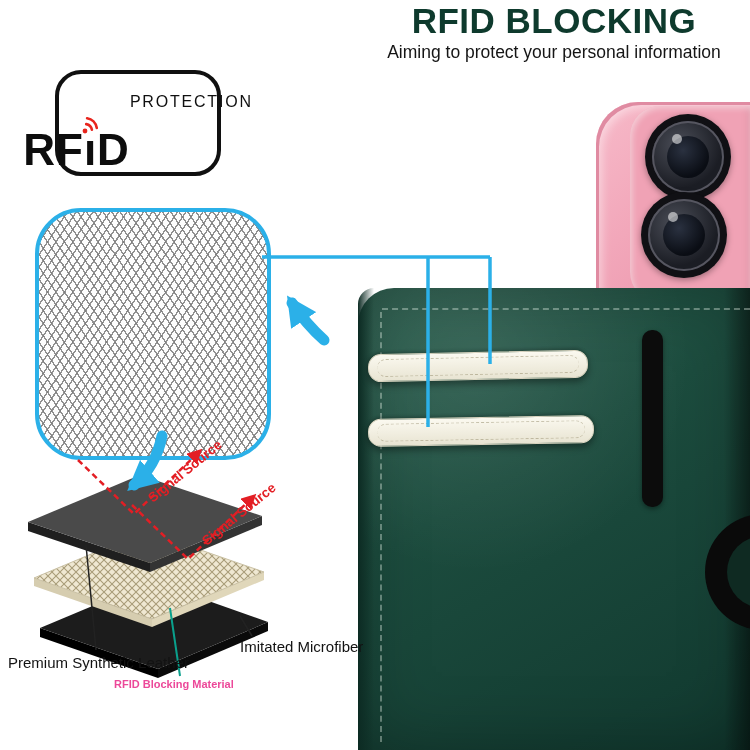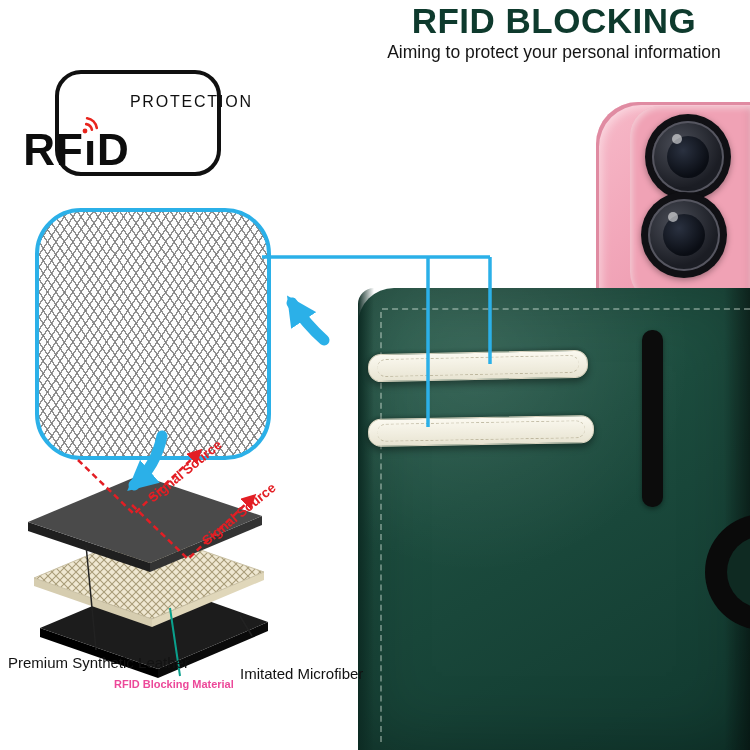--- a/index.html
+++ b/index.html
@@ -70,21 +70,21 @@
   .slot::after{content:"";position:absolute;inset:4px 8px;border-radius:9px;border-top:1px dashed rgba(150,140,108,.55);border-bottom:1px dashed rgba(150,140,108,.55);}
   .slot-1{left:368px;top:352px;width:218px;transform:rotate(-1.2deg);}
   .slot-2{left:368px;top:417px;width:224px;transform:rotate(-1deg);}
   .pocket-bar{position:absolute;left:642px;top:330px;width:21px;height:177px;z-index:18;border-radius:10px;background:#0c0c0c;box-shadow:0 2px 5px rgba(0,0,0,.4);}
   .ring-hole{position:absolute;left:705px;top:514px;width:116px;height:116px;z-index:18;border-radius:50%;background:#0a0a0a;}
   .ring-hole-inner{position:absolute;left:727px;top:536px;width:72px;height:72px;z-index:19;border-radius:50%;background:#0f2a22;}
   
   .overlay{position:absolute;left:0;top:0;z-index:40;pointer-events:none;}
   
   .label-leather{position:absolute;left:8px;top:654px;z-index:50;font-size:15px;color:#121212;text-align:right;}
-  .label-microfiber{position:absolute;left:240px;top:638px;z-index:50;font-size:15px;color:#121212;margin-top:27px;}
+  .label-microfiber{position:absolute;left:240px;top:638px;z-index:50;font-size:15px;color:#121212;}
   .label-rfid{position:absolute;left:114px;top:678px;z-index:50;font-size:11px;font-weight:bold;color:#ec4899;}
   .signal-label{position:absolute;z-index:50;font-size:13.5px;font-weight:600;color:#e31e24;transform-origin:left center;white-space:nowrap;}
   .signal-1{left:150px;top:492px;transform:rotate(-39deg);}
   .signal-2{left:204px;top:535px;transform:rotate(-39deg);}
 </style>
 </head>
 <body>
 
 <div class="canvas">
 

